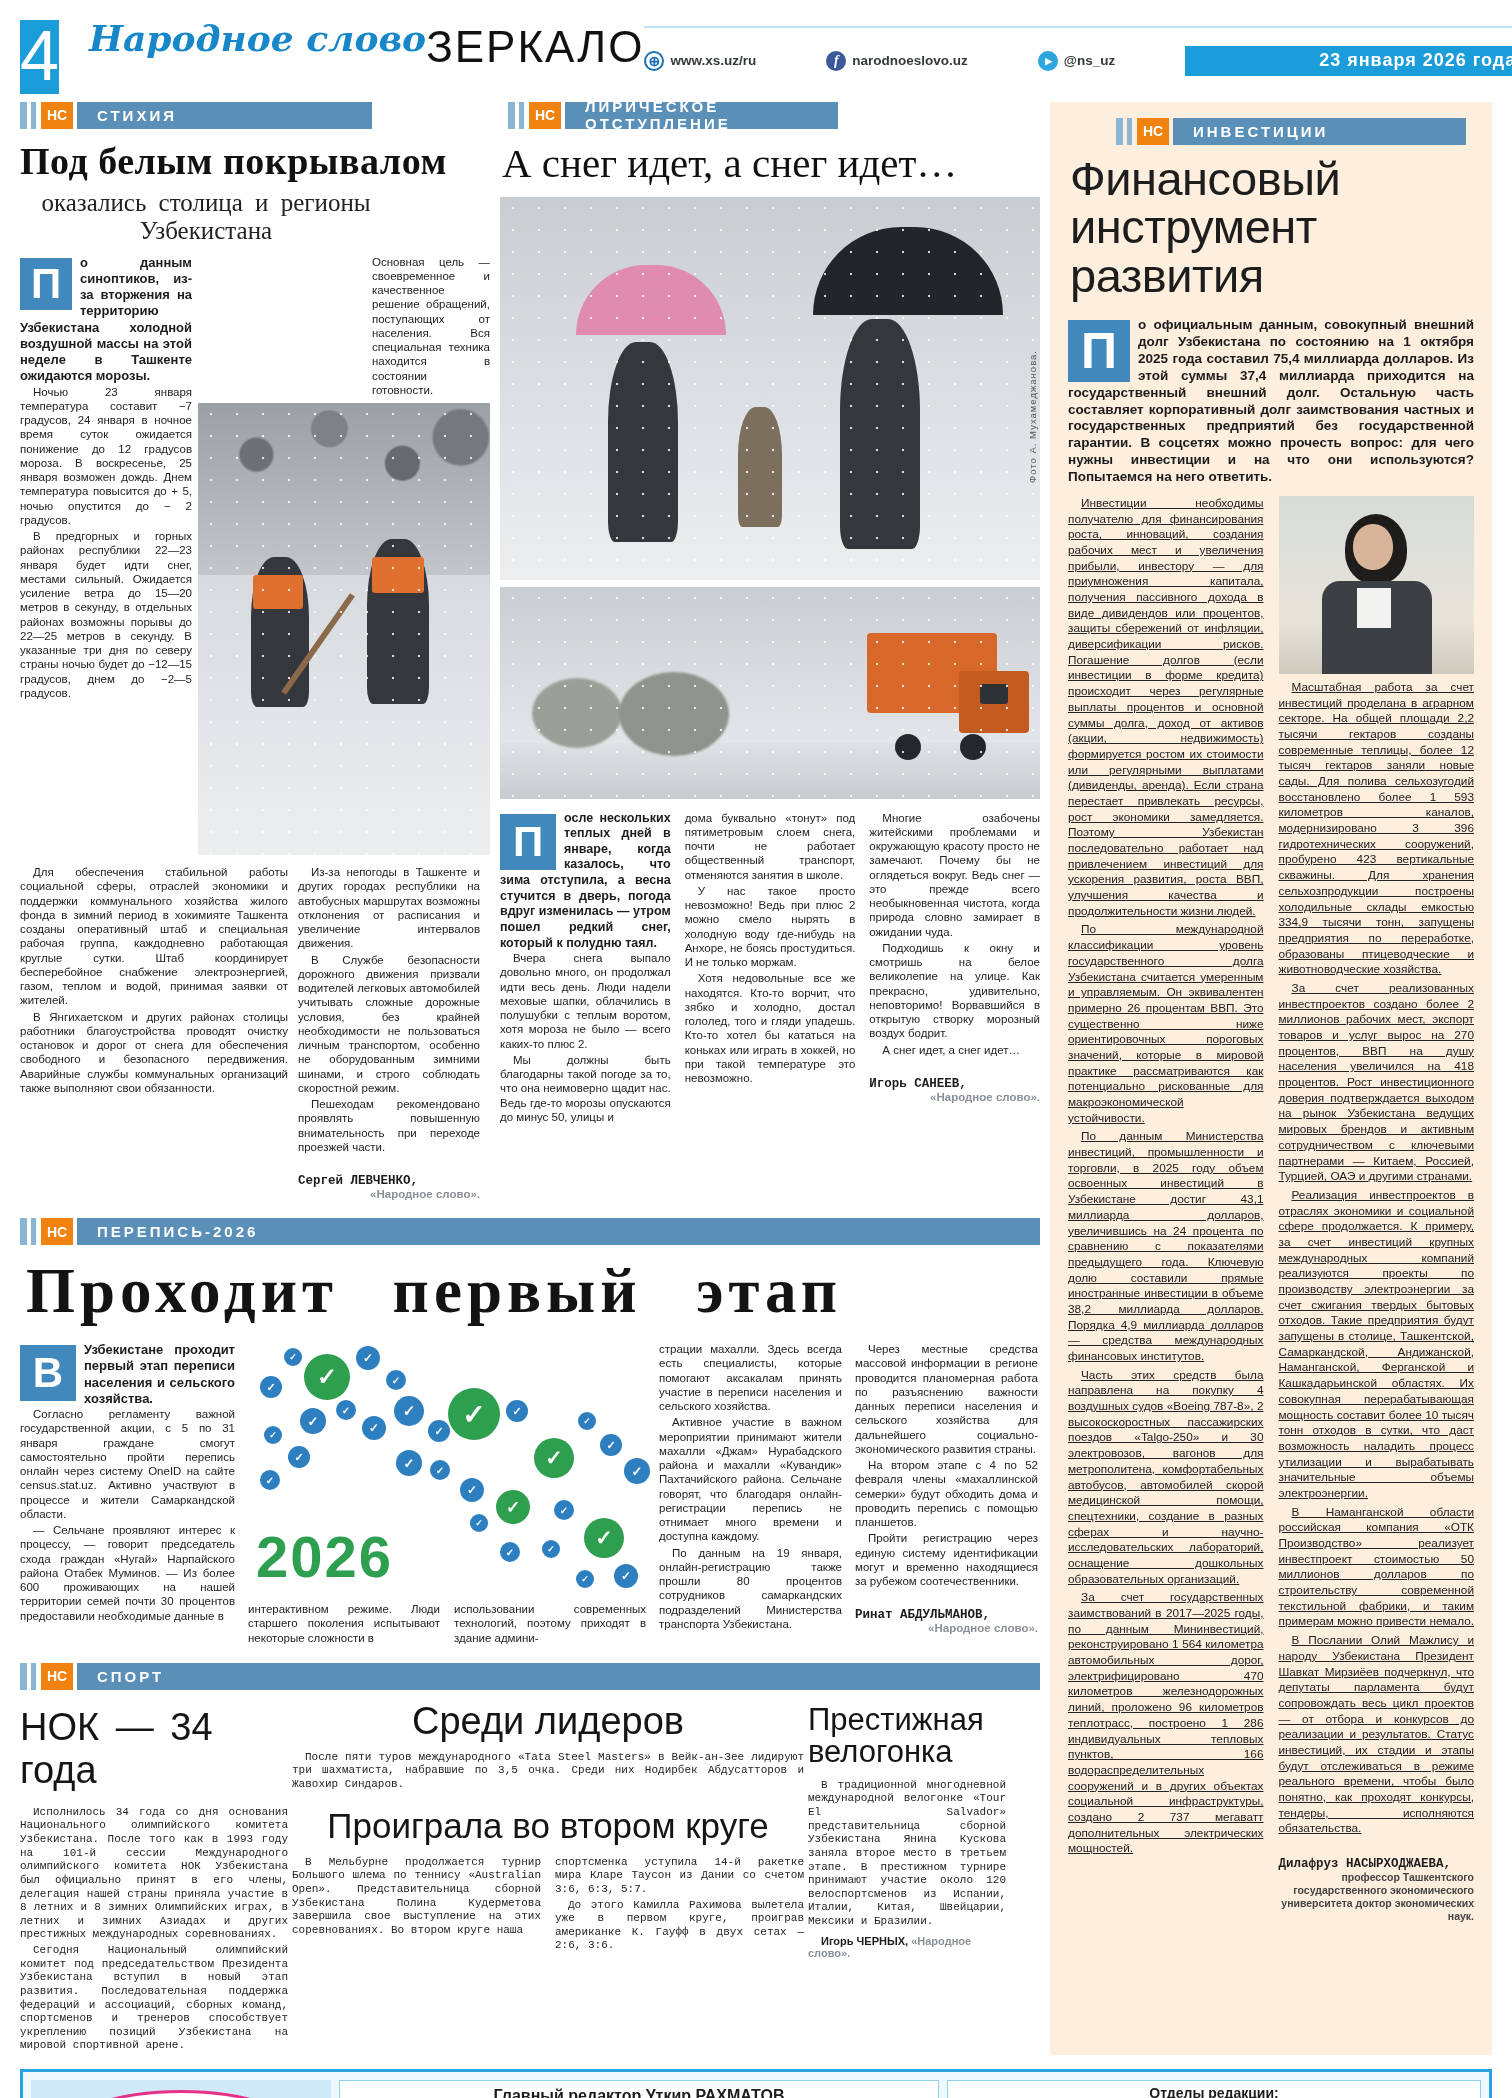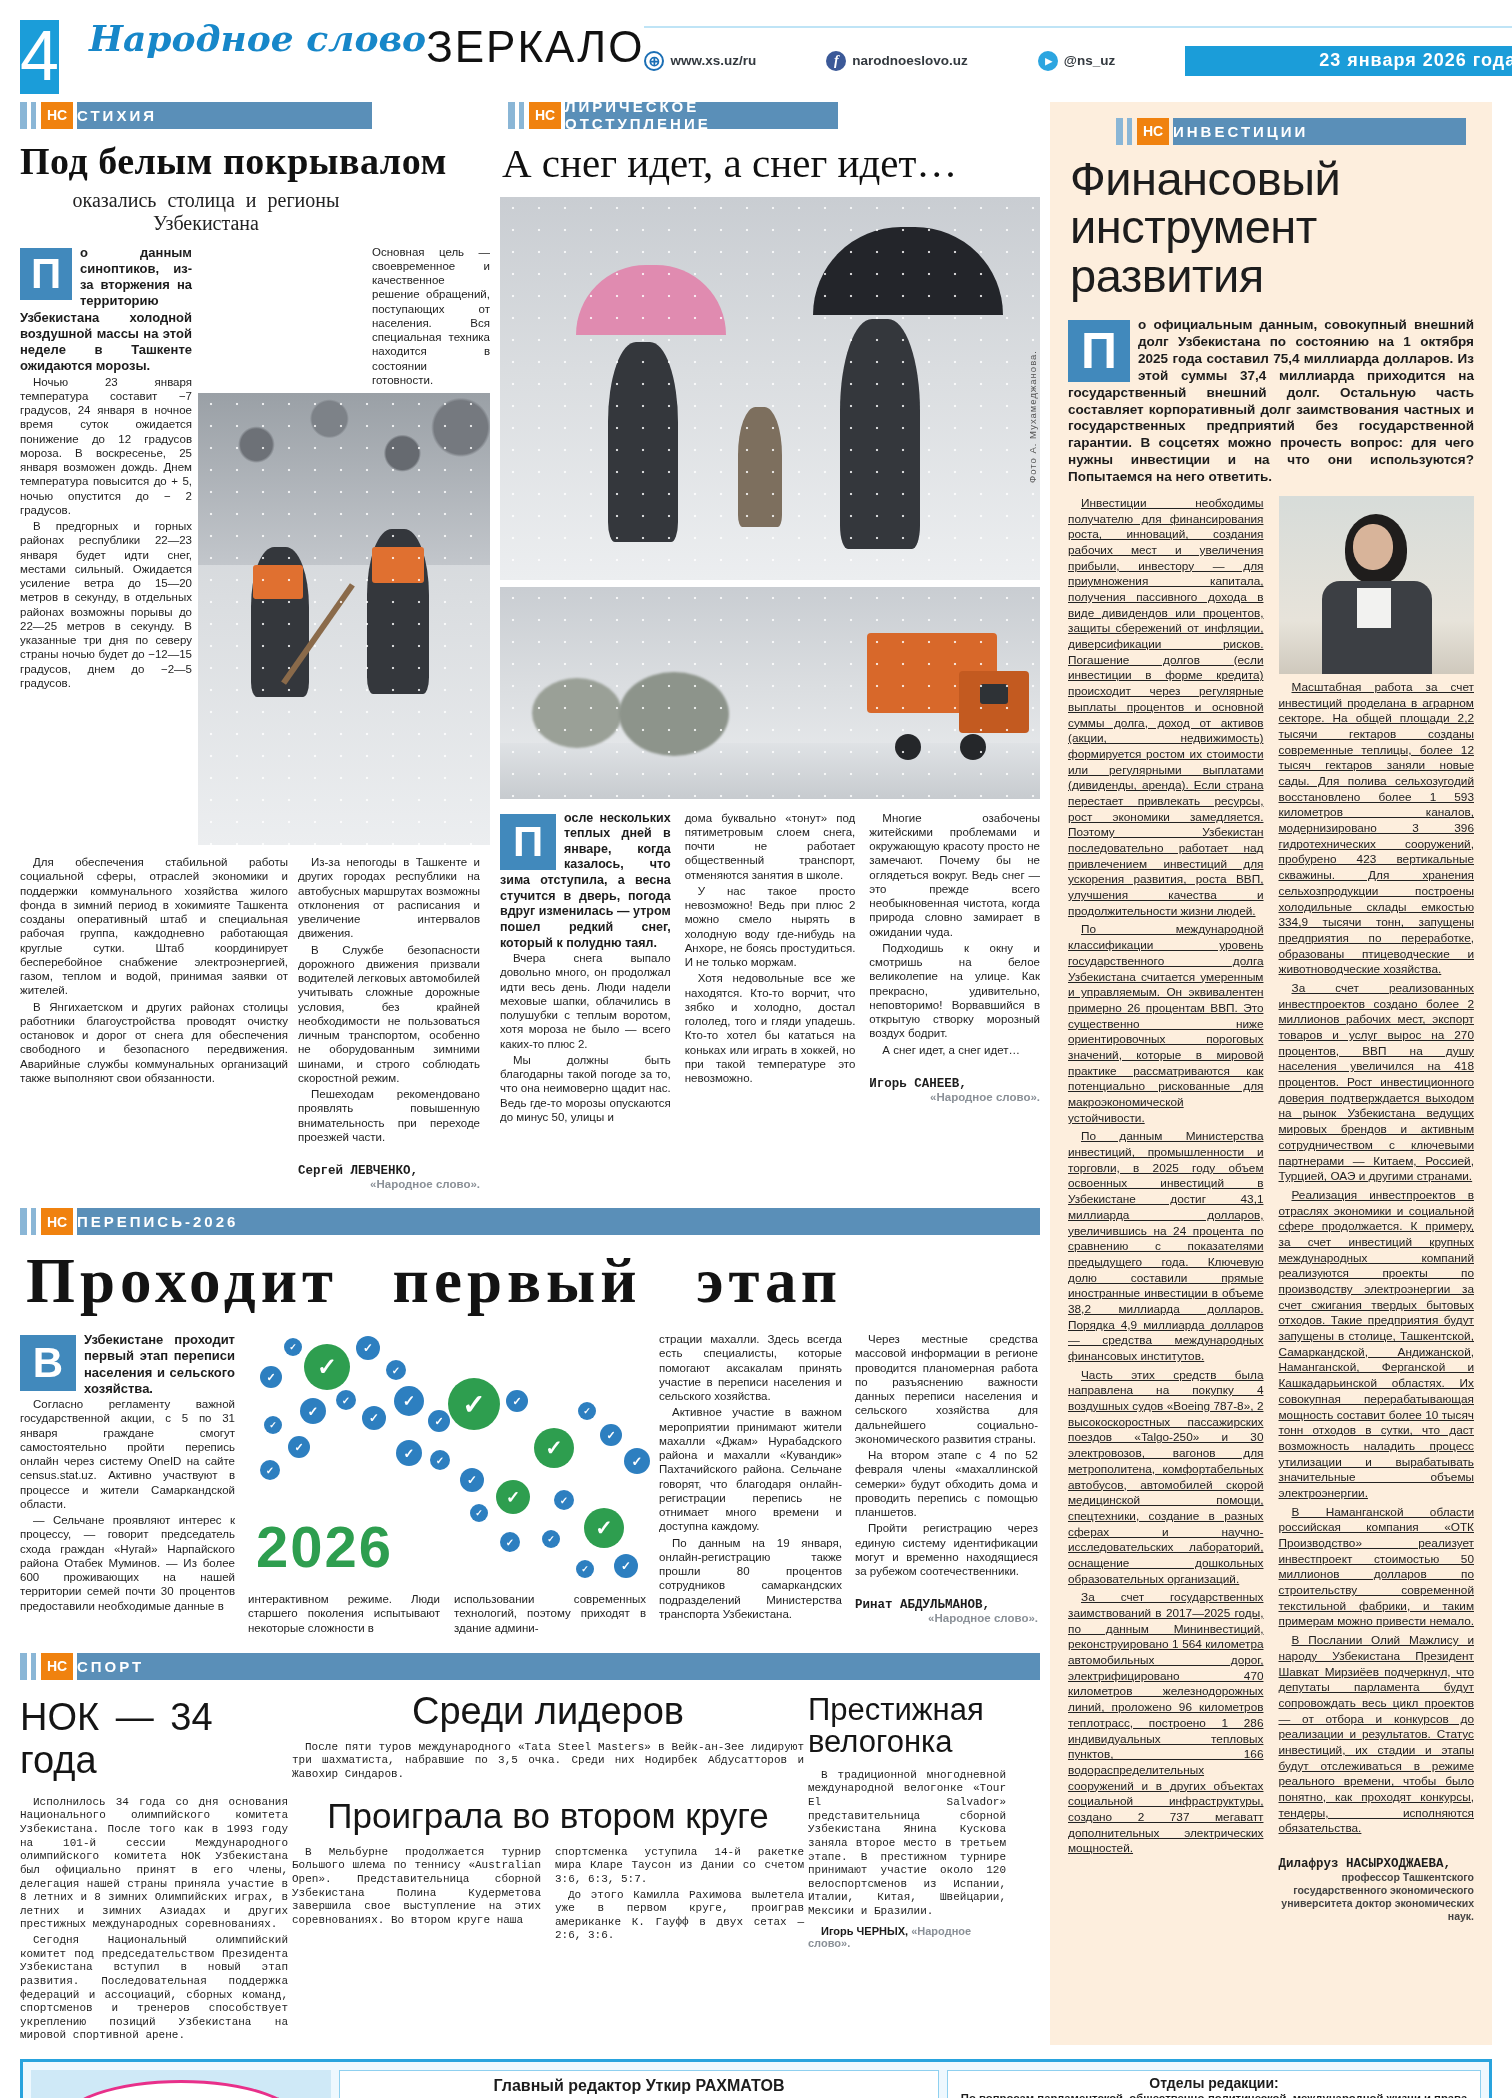--- a/index.html
+++ b/index.html
@@ -25,40 +25,40 @@
   .datebar { background:#1b9dd9; color:#fff; font-weight:bold; font-size:18px; width:465px; height:30px;
              display:flex; align-items:center; justify-content:center; letter-spacing:1px; }
 
   
   .tag { display:flex; align-items:stretch; height:27px; margin-bottom:10px; }
   .tag .stub { width:7px; background:#8ab6d6; margin-right:4px; }
   .tag .stub2 { width:5px; background:#8ab6d6; margin-right:5px; }
   .tag .ns { width:32px; background:#f0820f; color:#fff; font-weight:bold; font-size:14px;
              display:flex; align-items:center; justify-content:center; }
   .tag .bar { flex:1; background:#5a8fb8; color:#fff; font-weight:bold; font-size:15px; letter-spacing:3px;
-              display:flex; align-items:center; margin-left:4px; }
+              display:flex; align-items:center; padding-left:20px; margin-left:4px; }
 
   
   p.b { font-size:11.5px; line-height:1.24; text-align:justify; text-indent:13px; margin-bottom:2px; color:#222; }
   p.b.noind { text-indent:0; }
   .lead { font-weight:bold; font-size:13px; line-height:1.25; text-align:justify; }
   .drop { float:left; width:52px; height:52px; background:#4189bc; color:#fff; text-align:center;
           font-size:42px; line-height:52px; font-weight:bold; margin:3px 8px 2px 0; }
   .byl { text-align:left; font-weight:bold; font-size:12.5px; margin-top:20px;font-family:Liberation Mono, monospace; }
   .src { text-align:right; font-weight:bold; font-size:11.5px; color:#8a9097; }
 
   
   .main { display:grid; grid-template-columns:1020px 442px; gap:10px; }
   .leftzone { display:flex; flex-direction:column; }
   .band-top { display:grid; grid-template-columns:470px 540px; gap:10px; min-height:1010px; }
 
   
   .storm h1 { font-family:"Liberation Serif", serif; font-weight:bold; font-size:38px; color:#111;
               letter-spacing:0.5px; margin:2px 0 6px 0; white-space:nowrap; width:380px; }
-  .storm .sub { font-family:"Liberation Serif", serif; font-size:20px; color:#222; width:372px;
+  .storm .sub { font-family:"Liberation Serif", serif; font-size:25px; color:#222; width:372px;
                 text-align:center; word-spacing:6px; margin-bottom:10px; }
   .storm .gridA { display:grid; grid-template-columns:172px 168px 118px; column-gap:6px; }
   .storm .sidebox { font-size:11.5px; line-height:1.24; text-align:justify; color:#222; }
   .storm .photoA { grid-column:2/4; grid-row:2/3; height:452px; margin-top:6px; }
   .storm .c1 { grid-row:1/3; }
   .storm .gridB { display:grid; grid-template-columns:268px 182px; column-gap:10px; margin-top:10px; }
 
   
   .ph { position:relative; overflow:hidden; background:linear-gradient(180deg,#c9cdd2 0%,#dadde0 45%,#eceef0 100%); }
   .ph .blob { position:absolute; border-radius:50%; filter:blur(1px); }

